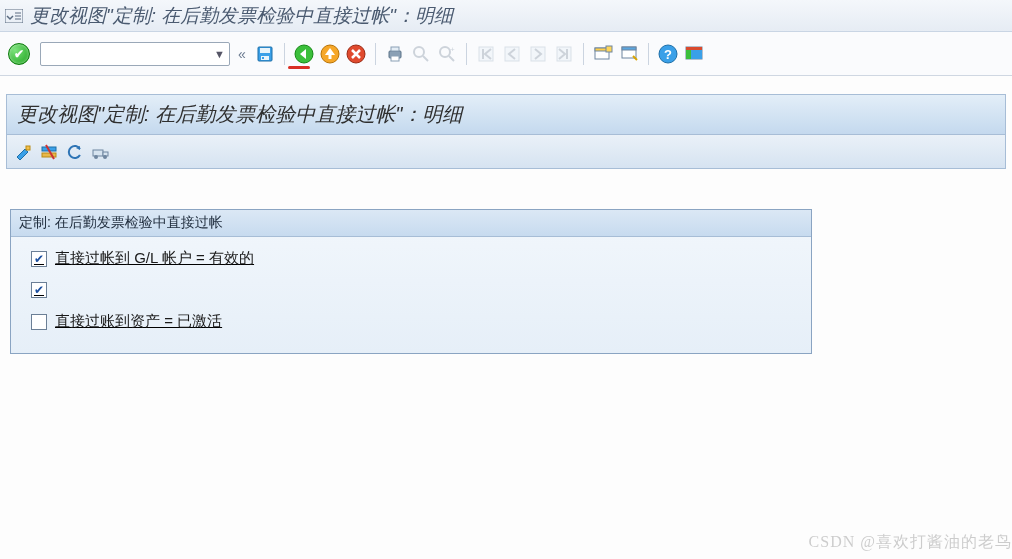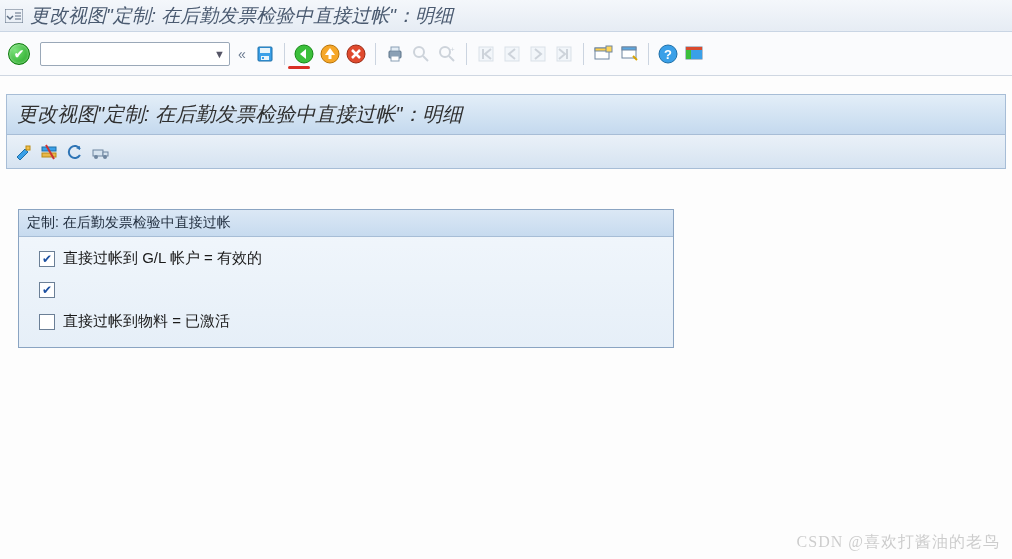--- a/index.html
+++ b/index.html
@@ -89,44 +89,44 @@
     height:34px;
     display:flex; align-items:center;
     gap:6px; padding:0 6px;
   }
   .sub-btn {
     width:20px; height:20px;
     display:inline-flex; align-items:center; justify-content:center;
   }
 
   .group-box {
-    width: 656px;
-    margin: 40px 0 0 12px;
+    width: 802px;
+    margin: 40px 0 0 4px;
     border:1px solid #8aa4c2;
     background: linear-gradient(#f2f7fc, #e6eff8);
   }
   .group-header {
     background: linear-gradient(#dbe8f5, #c7dbef);
     border-bottom:1px solid #a7bdd6;
     padding:4px 8px;
     font-size:14px;
     color:#1d2a3a;
   }
-  .group-body { padding: 12px 20px 16px 20px; display:flex; flex-direction:column; gap:14px; }
+  .group-body { padding: 12px 20px 22px 20px; display:flex; flex-direction:column; gap:14px;text-decoration:underline; }
   .chk-row { display:flex; align-items:center; gap:8px; }
   .chk {
     width:16px; height:16px; border:1px solid #6b7f96; background:#fff;
     display:flex; align-items:center; justify-content:center;
     color:#1f4fa0; font-size:13px;
   }
   .chk.checked::after { content:"✔"; font-size:12px; color:#1b4fa0; }
   .chk-label { font-size:15px; color:#1a1a1a; }
 
   .watermark {
-    position:absolute; right:12px; bottom:6px;
+    position:absolute; right:0; bottom:6px;
     color: rgba(60,60,60,.25);
     font-size:16px;
     font-family: "SimSun", serif;
     letter-spacing:1px;
   }
 </style>
 </head>
 <body>
 
 <div class="titlebar">
@@ -313,19 +313,19 @@
     <div class="group-body">
       <div class="chk-row">
         <span class="chk checked" aria-checked="true"></span>
         <span class="chk-label">直接过帐到 G/L 帐户 = 有效的</span>
       </div>
       <div class="chk-row">
         <span class="chk checked" aria-checked="true"></span>
       </div>
       <div class="chk-row">
         <span class="chk" aria-checked="false"></span>
-        <span class="chk-label">直接过帐到物料 = 已激活</span>
+        <span class="chk-label">直接过账到资产 = 已激活</span>
       </div>
     </div>
   </div>
 </div>
 
 <div class="watermark">CSDN @喜欢打酱油的老鸟</div>
 
 </body></html>

